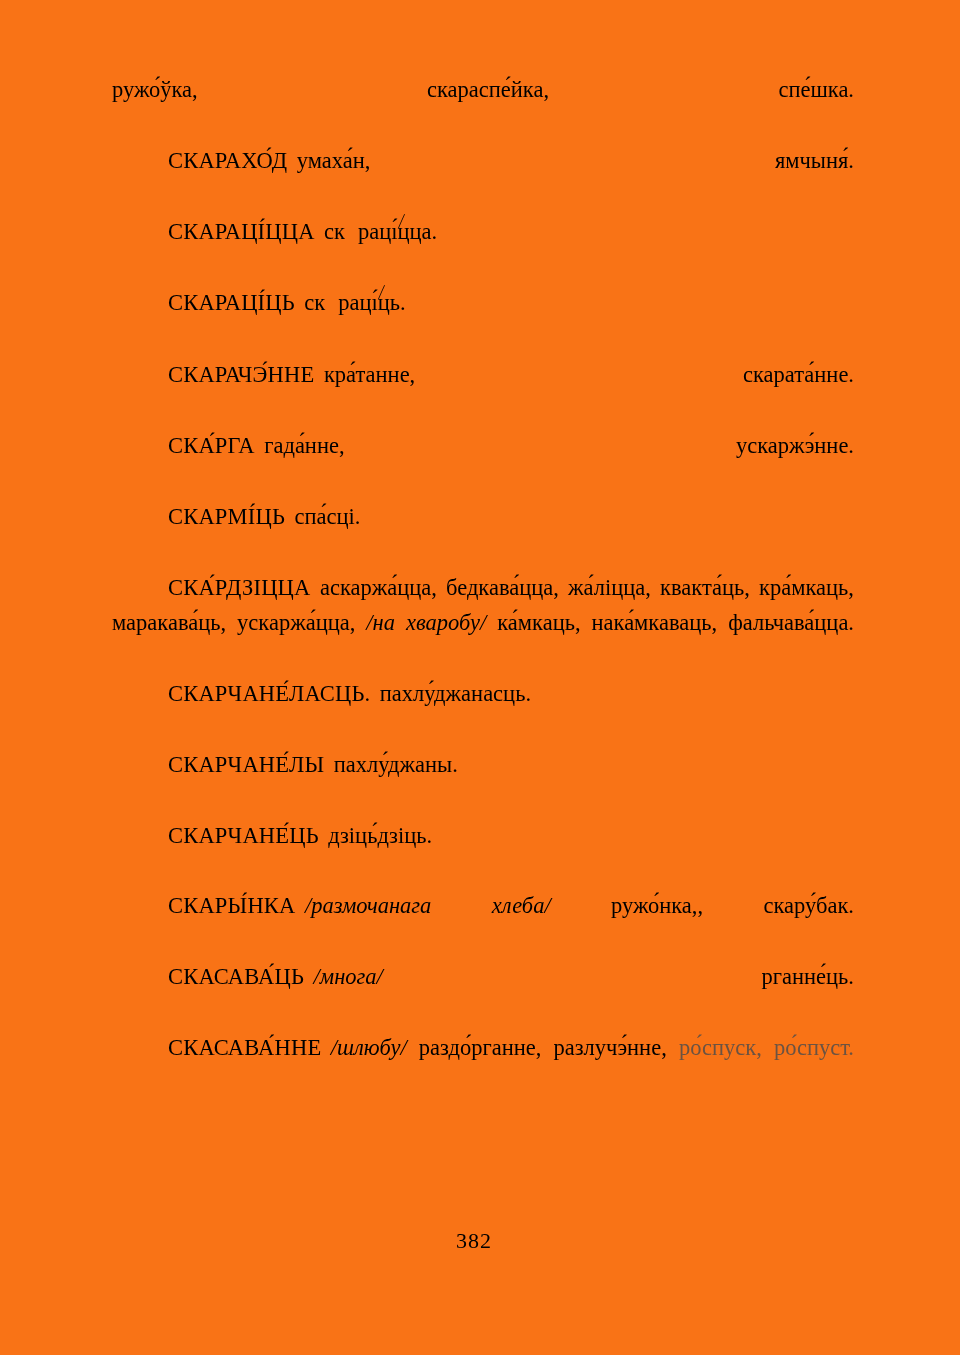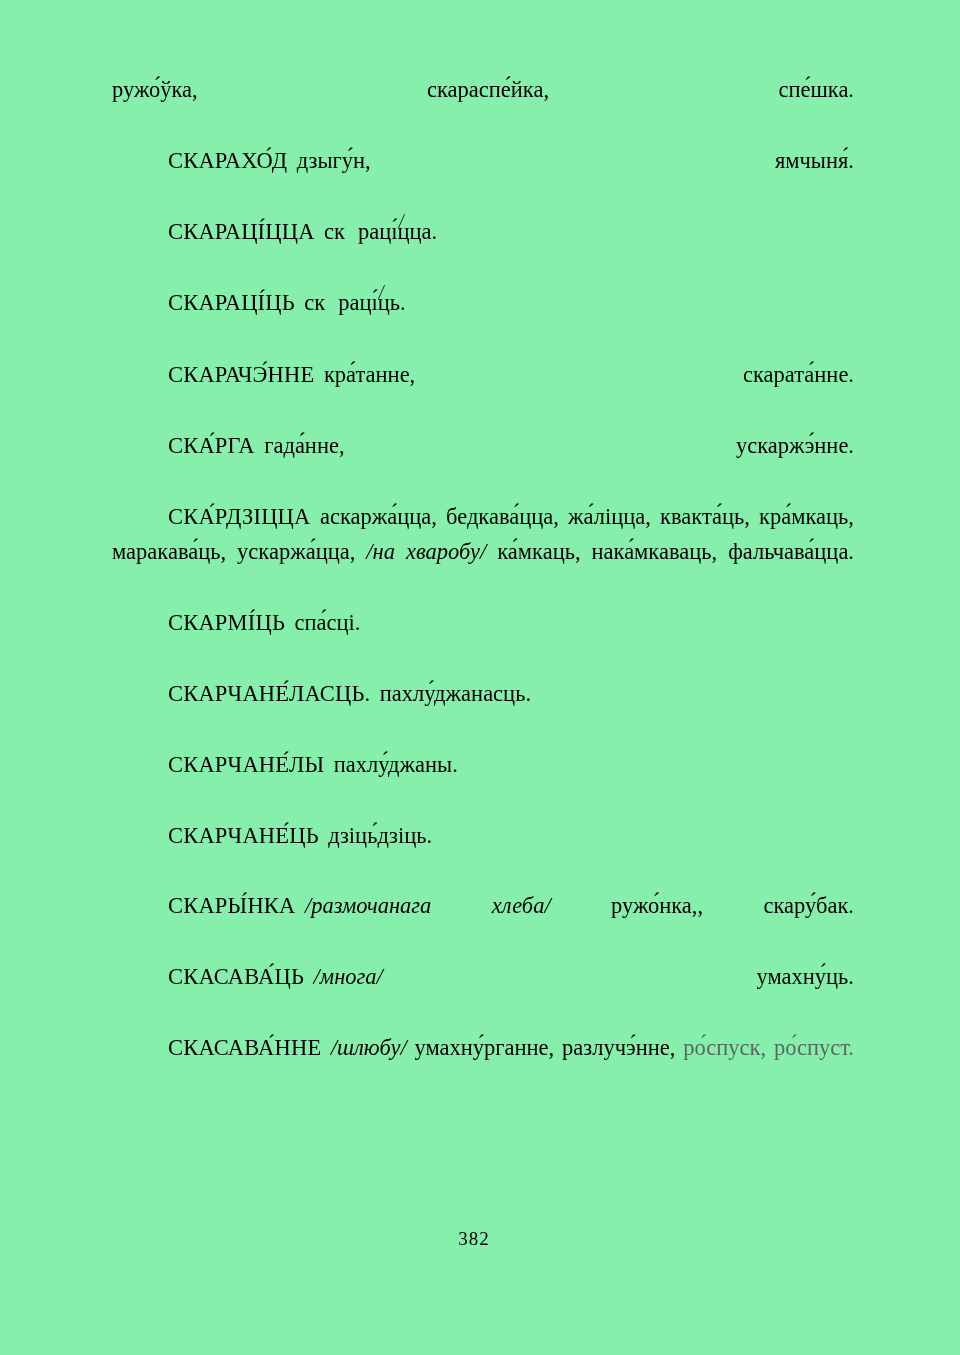--- a/index.html
+++ b/index.html
@@ -14,21 +14,21 @@
     overflow: hidden;
     font-family: "Liberation Serif", "DejaVu Serif", serif;
     color: #000000;
   }
 
   .page {
     position: absolute;
     left: 0; top: 0;
     width: 960px;
     height: 1355px;
-    background: #86efac;
+    background: #f97316;
   }
 
   .text-column {
     position: absolute;
     left: 112px;
     top: 72px;
     width: 742px;
   }
 
   
@@ -77,41 +77,41 @@
     transform: translateY(-1px) rotate(-12deg);
     font-size: 19px;
   }
 
   .folio {
     position: absolute;
     left: 0;
     top: 1228px;
     width: 948px;
     text-align: center;
-    font-size: 19px;
+    font-size: 22px;
     letter-spacing: 1px;
   }
 </style>
 </head>
 <body>
 
 <div class="page">
 
   <div class="text-column" id="text-column">
       <p class="entry no-indent"><span>ружо́ўка, скараспе́йка, спе́шка.</span></p>
-      <p class="entry"><span class="hw">СКАРАХО́Д</span><span>дзыгу́н, ямчыня́.</span></p>
+      <p class="entry"><span class="hw">СКАРАХО́Д</span><span>умаха́н, ямчыня́.</span></p>
       <p class="entry"><span class="hw">СКАРАЦІ́ЦЦА</span><span>ск</span><span class="caret-mark">⁄</span><span>рацı́цца.</span></p>
       <p class="entry"><span class="hw">СКАРАЦІ́ЦЬ</span><span>ск</span><span class="caret-mark">⁄</span><span>рацı́ць.</span></p>
       <p class="entry"><span class="hw">СКАРАЧЭ́ННЕ</span><span>кра́танне, скарата́нне.</span></p>
       <p class="entry"><span class="hw">СКА́РГА</span><span>гада́нне, ускаржэ́нне.</span></p>
+      <p class="entry"><span class="hw">СКАРМІ́ЦЬ</span><span>спа́сці.</span></p>
       <p class="entry"><span class="hw">СКА́РДЗІЦЦА</span><span>аскаржа́цца, бедкава́цца, жа́ліцца, квакта́ць, кра́мкаць, маракава́ць, ускаржа́цца, </span><span class="it">/на хваробу/</span><span> ка́мкаць, нака́мкаваць, фальчава́цца.</span></p>
-      <p class="entry"><span class="hw">СКАРМІ́ЦЬ</span><span>спа́сці.</span></p>
       <p class="entry"><span class="hw">СКАРЧАНЕ́ЛАСЦЬ.</span><span>пахлу́джанасць.</span></p>
       <p class="entry"><span class="hw">СКАРЧАНЕ́ЛЫ</span><span>пахлу́джаны.</span></p>
       <p class="entry"><span class="hw">СКАРЧАНЕ́ЦЬ</span><span>дзіць́дзіць.</span></p>
       <p class="entry"><span class="hw">СКАРЫ́НКА</span><span class="it">/размочанага хлеба/</span><span> ружо́нка,, скару́бак.</span></p>
-      <p class="entry"><span class="hw">СКАСАВА́ЦЬ</span><span class="it">/многа/</span><span> умахну́ць.</span></p>
-      <p class="entry"><span class="hw">СКАСАВА́ННЕ</span><span class="it">/шлюбу/</span><span> умахну́рганне, разлучэ́нне, </span><span class="faded">ро́спуск, ро́спуст.</span></p>
+      <p class="entry"><span class="hw">СКАСАВА́ЦЬ</span><span class="it">/многа/</span><span> рганне́ць.</span></p>
+      <p class="entry"><span class="hw">СКАСАВА́ННЕ</span><span class="it">/шлюбу/</span><span> раздо́рганне, разлучэ́нне, </span><span class="faded">ро́спуск, ро́спуст.</span></p>
     </div>
 
   <div class="folio">382</div>
 
 </div>
 
 </body></html>

